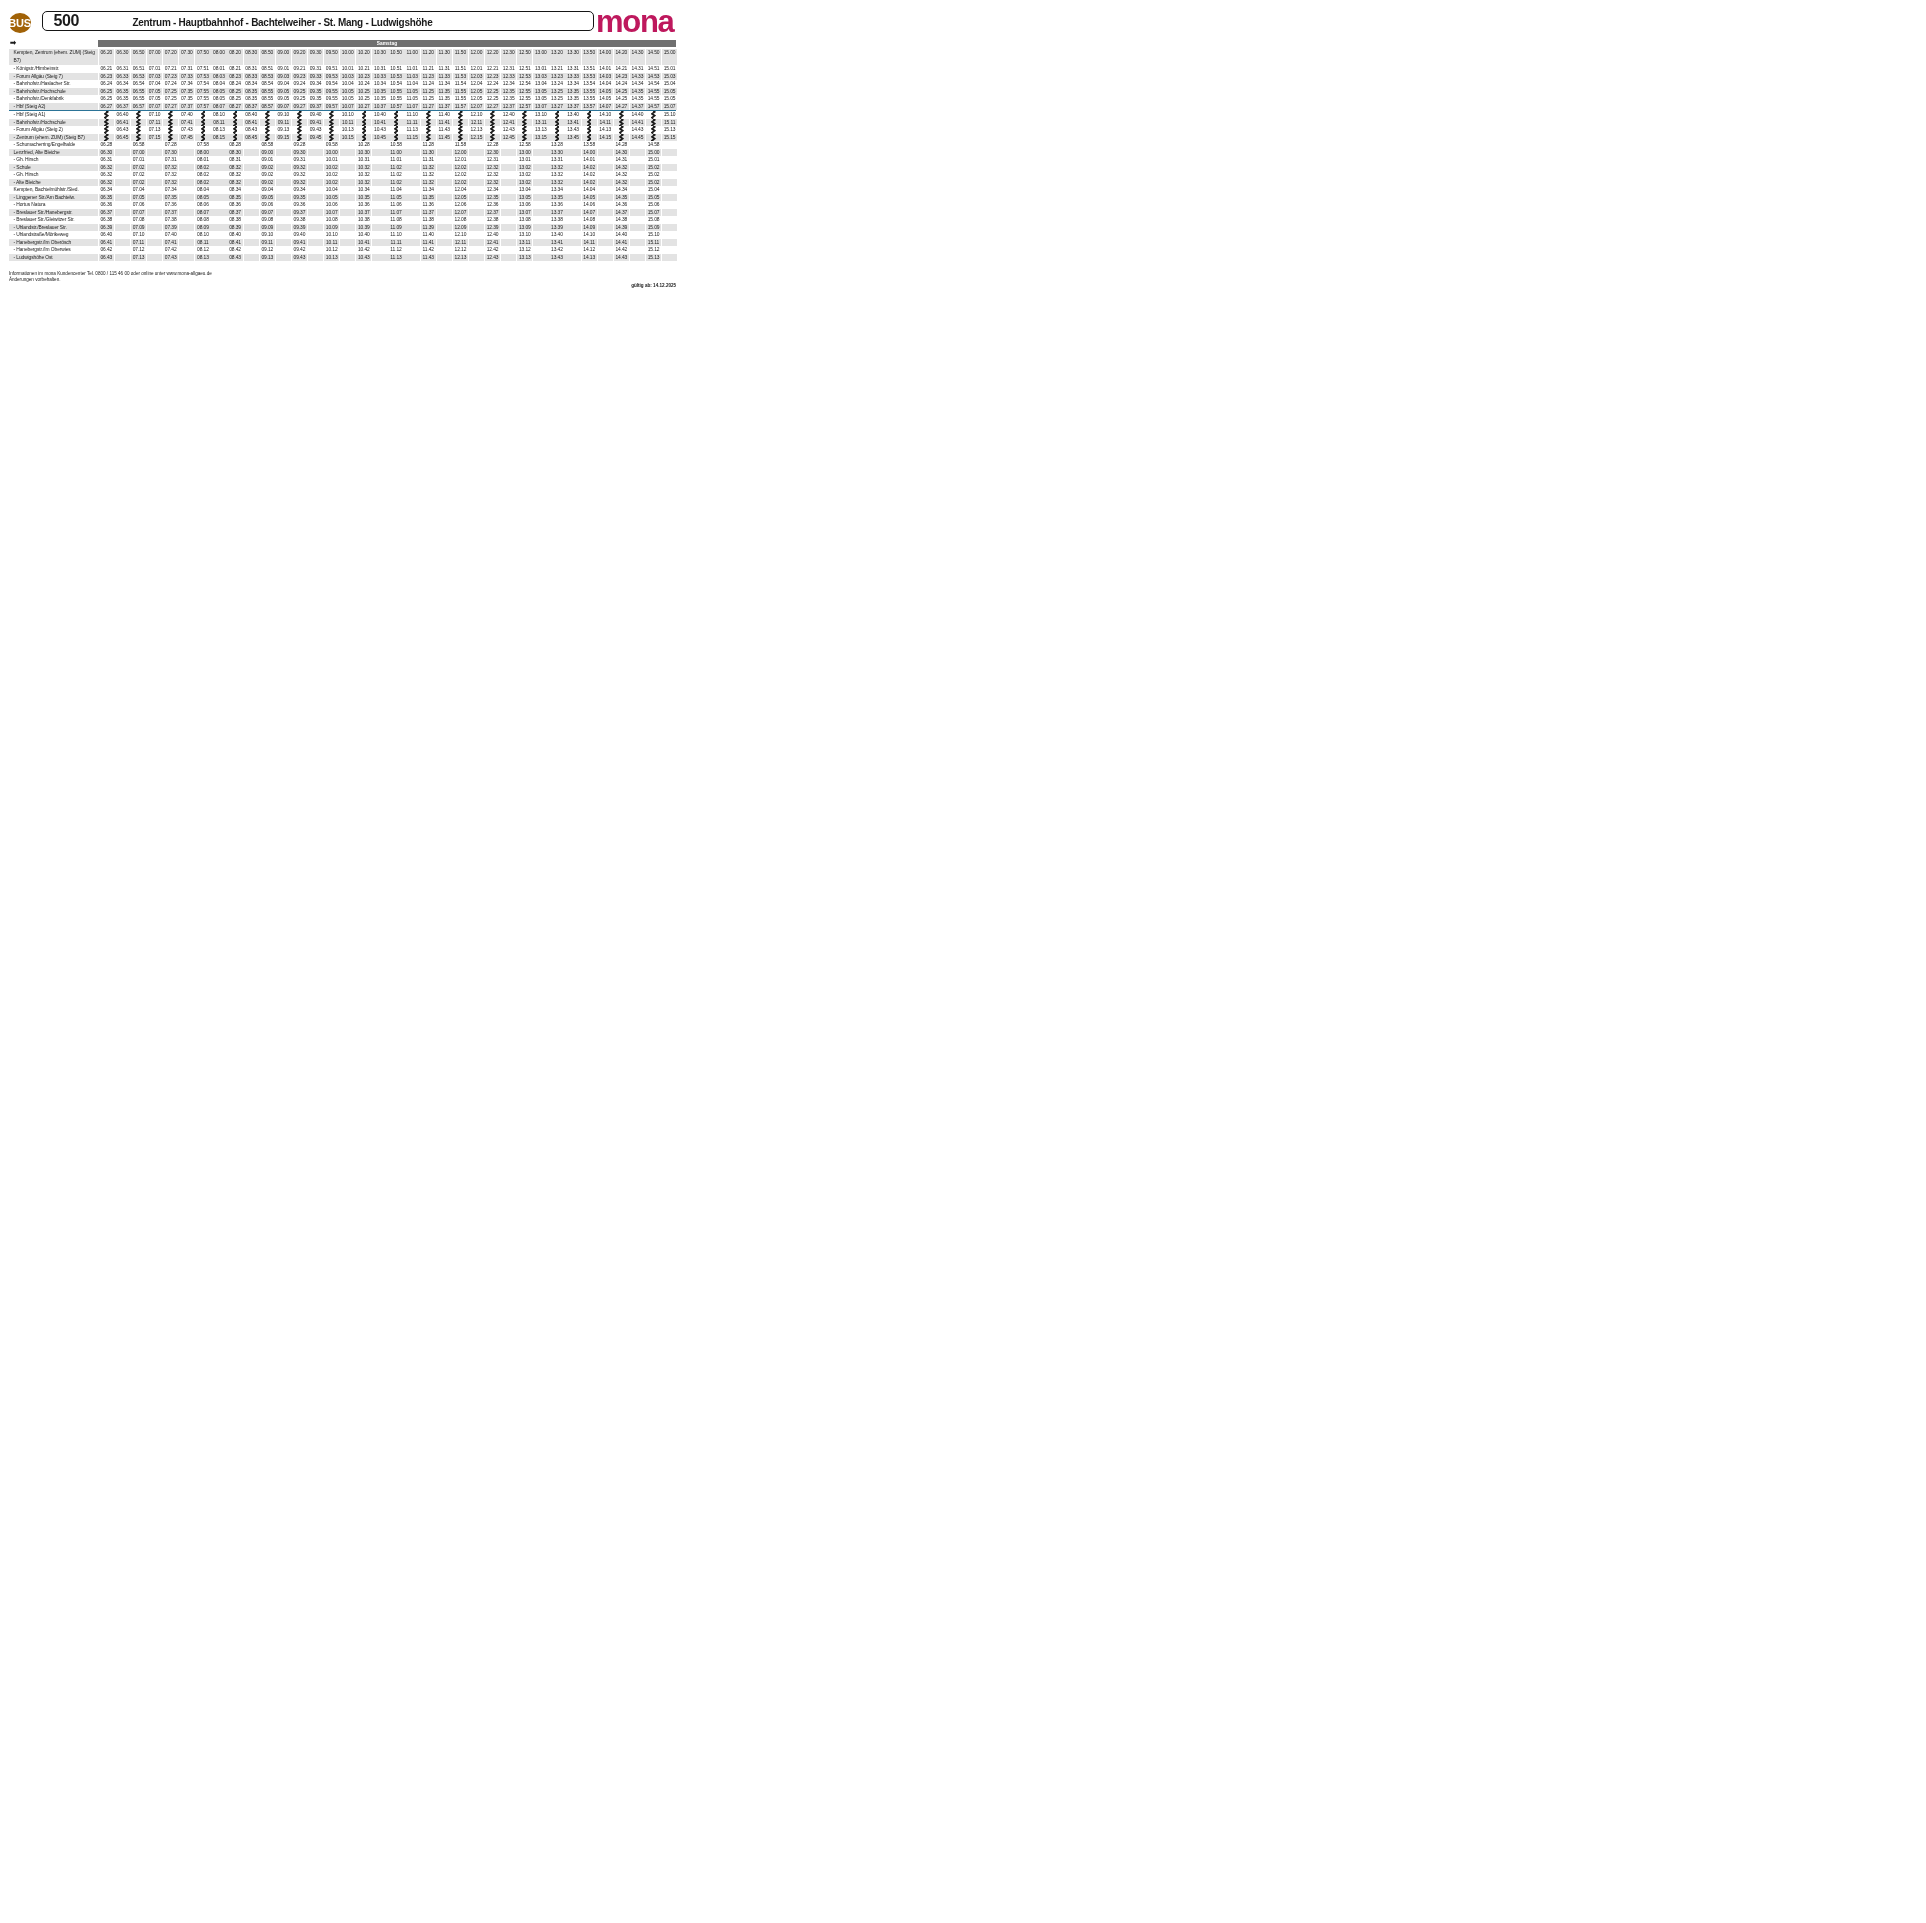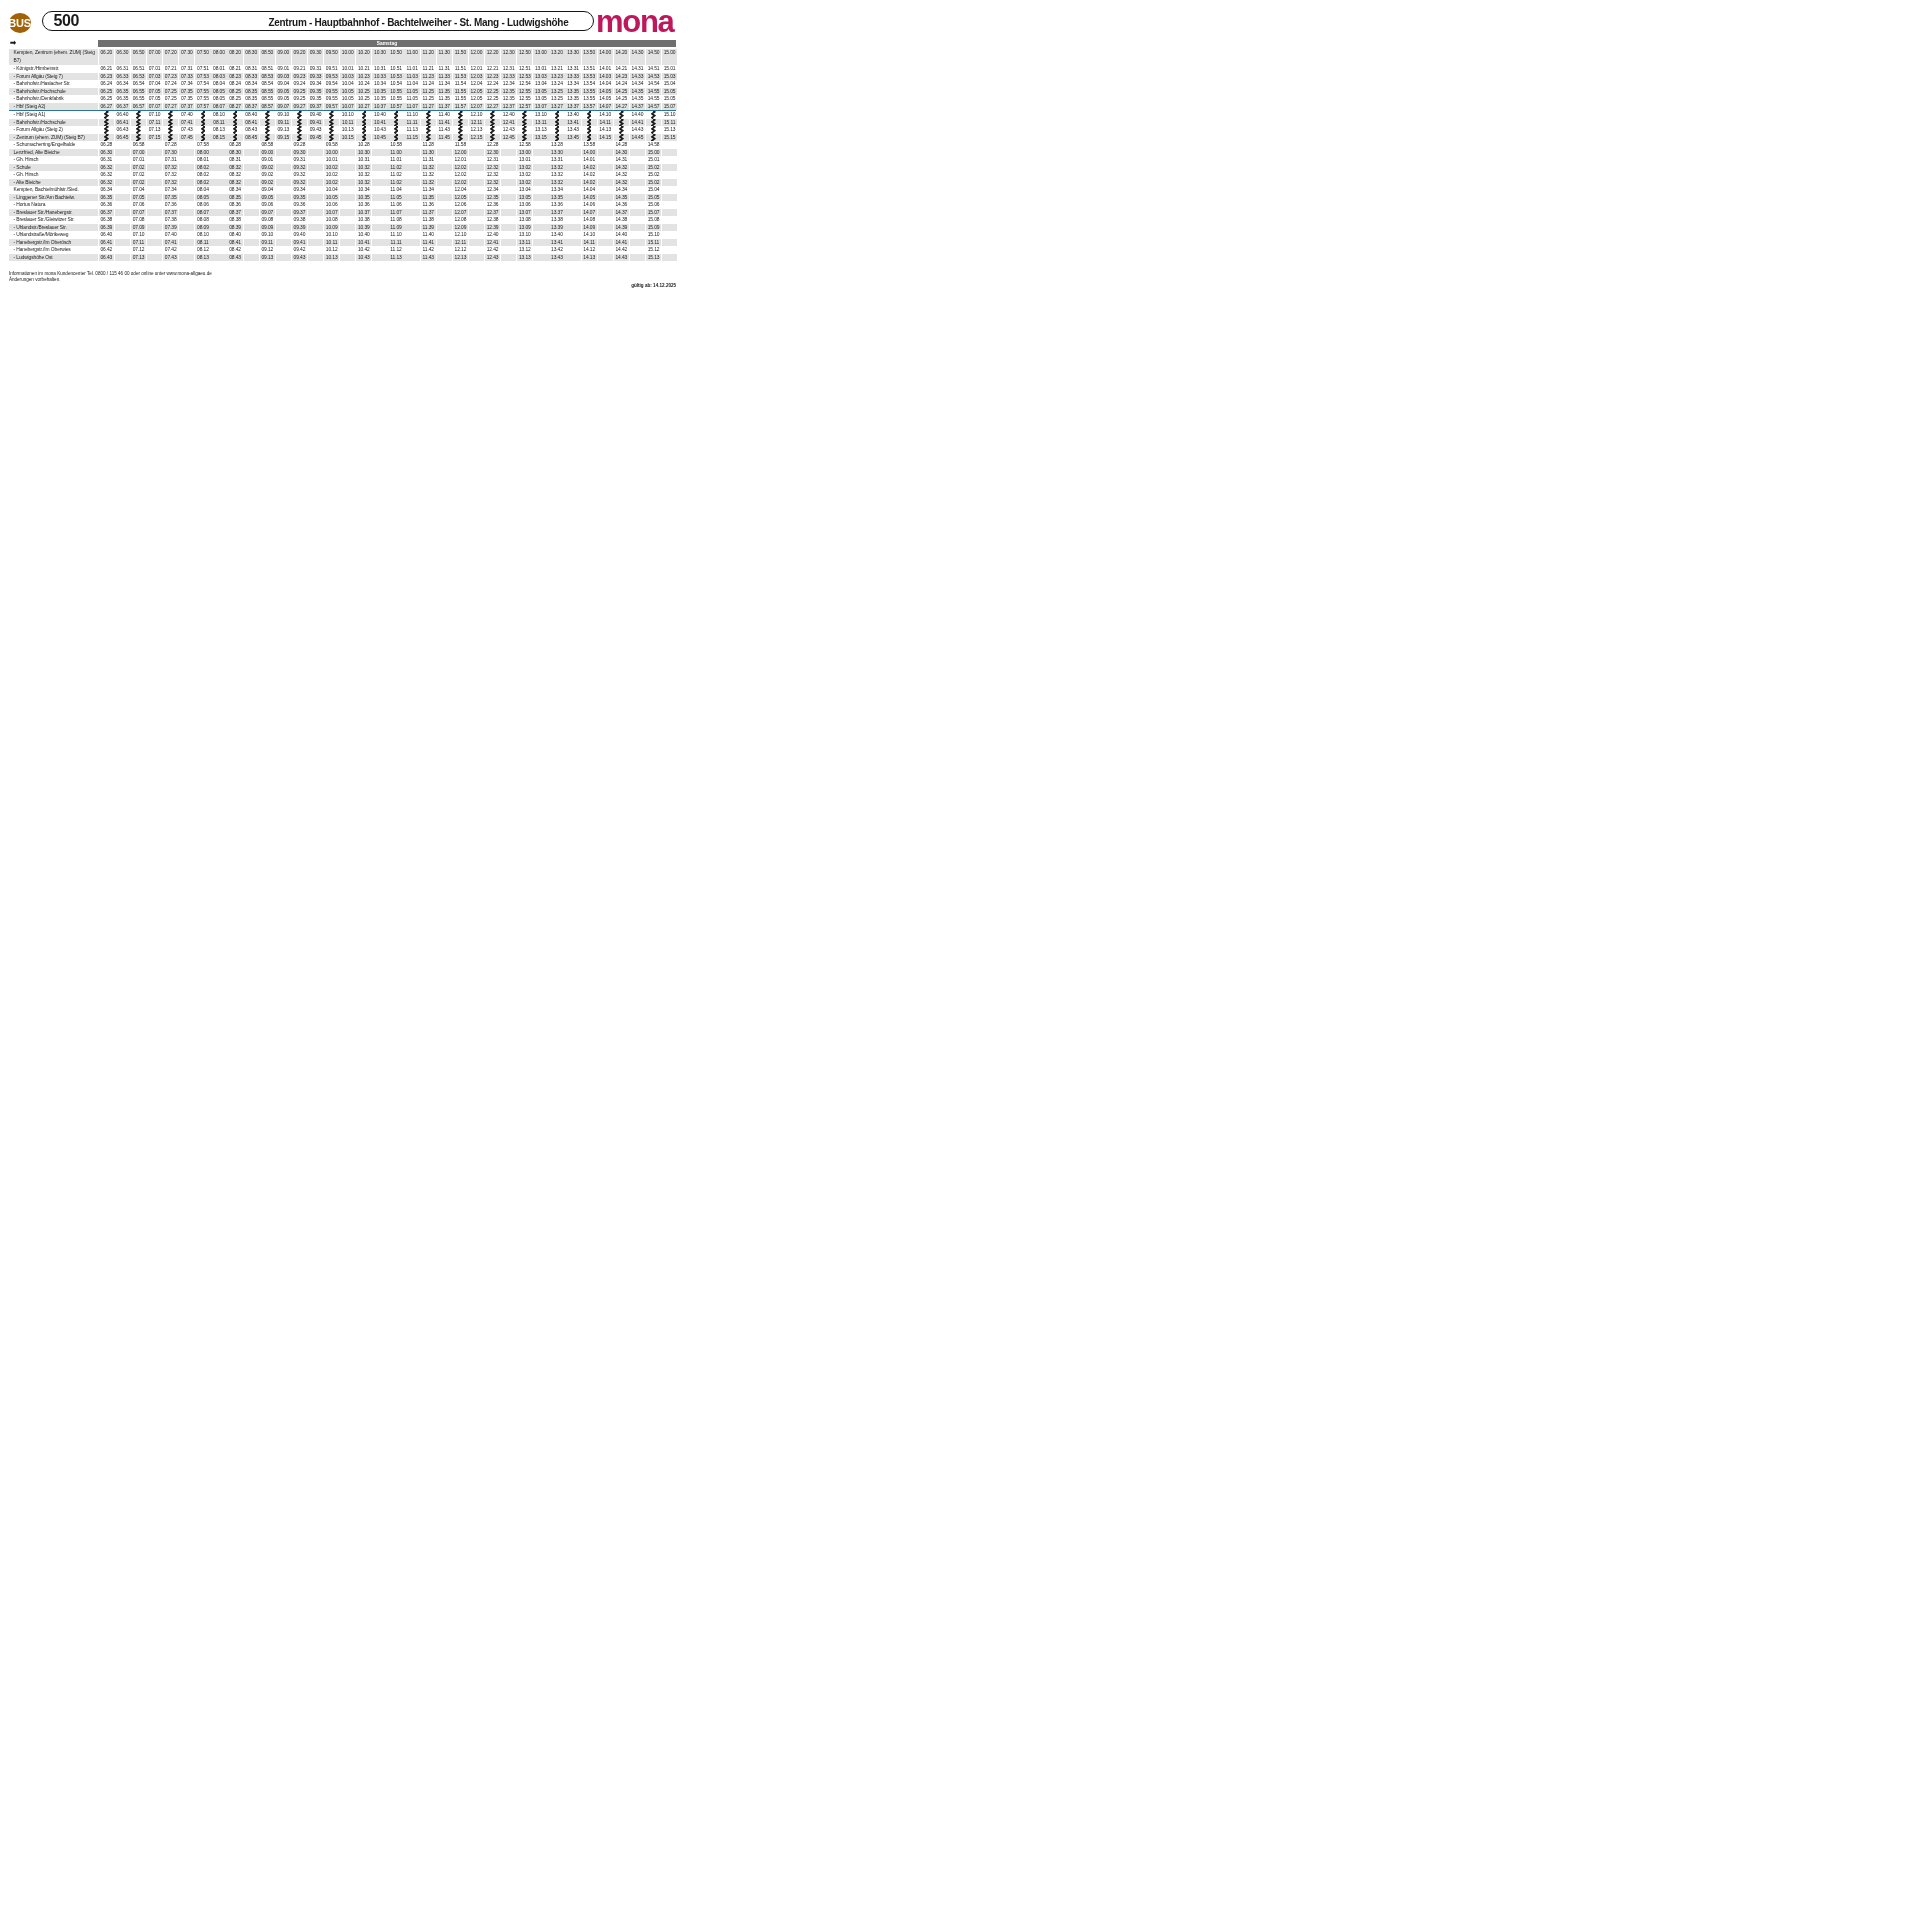--- a/index.html
+++ b/index.html
@@ -4,25 +4,25 @@
 <style>
   html,body{margin:0;padding:0;background:#ffffff;}
   body{font-family:"Liberation Sans", sans-serif;color:#1a1a1a;}
   .page{position:relative;width:680px;height:481px;background:#fff;overflow:hidden;}
 
   
   .bus-badge{position:absolute;left:8.5px;top:13px;width:22px;height:20.4px;border-radius:50%;
     background:#a16207;color:#fff;display:flex;align-items:center;justify-content:center;
     font-weight:bold;font-size:11px;letter-spacing:-0.2px;}
   .route-box{position:absolute;left:42px;top:10.8px;width:552px;height:20.4px;box-sizing:border-box;
-    border:1.3px solid #161616;border-radius:10px;background:#fff;}
+    border:1.3px solid #161616;border-radius:5px;background:#fff;}
   .route-number{position:absolute;left:10.4px;top:50%;transform:translateY(-50%);
     font-size:16px;font-weight:bold;letter-spacing:-0.4px;}
   .route-title{position:absolute;left:65px;right:0;top:50%;transform:translateY(-50%);
-    text-align:right;font-size:11.6px;font-weight:bold;white-space:nowrap;}
+    text-align:left;font-size:11.6px;font-weight:bold;white-space:nowrap;}
   .scalex{display:inline-block;transform:scaleX(0.86);transform-origin:50% 50%;letter-spacing:-0.3px;}
   .mona-logo{position:absolute;left:596px;top:11.2px;height:20.4px;display:flex;align-items:center;
     color:#be185d;font-size:31px;font-weight:bold;letter-spacing:-1.3px;line-height:1;}
 
   .dir-arrow{position:absolute;left:10px;top:38px;font-size:7.3px;font-weight:bold;}
   .day-bar{position:absolute;left:98px;top:40px;width:578px;height:6.5px;background:#6f6f6f;
     color:#fff;display:flex;align-items:center;justify-content:center;
     font-size:4.8px;font-weight:bold;letter-spacing:0.1px;}
 
   

